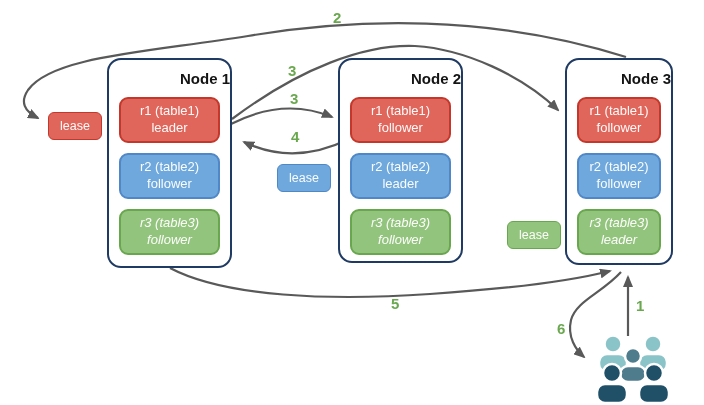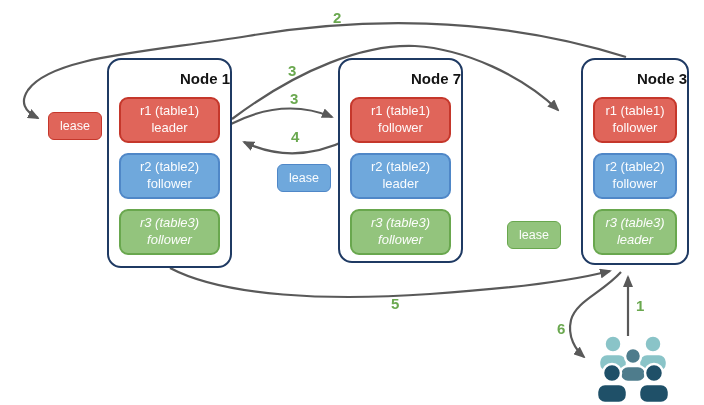--- a/index.html
+++ b/index.html
@@ -116,38 +116,38 @@
         <div>follower</div>
       </div>
       <div class="replica" data-color="green">
         <div>r3 (table3)</div>
         <div>follower</div>
       </div>
     </div>
   </div>
 
   <div class="node" style="left:338px; top:58px; height:205px;">
-    <div class="node-title">Node 7</div>
+    <div class="node-title">Node 2</div>
     <div class="replicas">
       <div class="replica" data-color="red">
         <div>r1 (table1)</div>
         <div>follower</div>
       </div>
       <div class="replica" data-color="blue">
         <div>r2 (table2)</div>
         <div>leader</div>
       </div>
       <div class="replica" data-color="green">
         <div>r3 (table3)</div>
         <div>follower</div>
       </div>
     </div>
   </div>
 
-  <div class="node" style="left:565px; top:58px; width:108px; height:207px;margin-left:16px;">
+  <div class="node" style="left:565px; top:58px; width:108px; height:207px;">
     <div class="node-title">Node 3</div>
     <div class="replicas">
       <div class="replica" data-color="red">
         <div>r1 (table1)</div>
         <div>follower</div>
       </div>
       <div class="replica" data-color="blue">
         <div>r2 (table2)</div>
         <div>follower</div>
       </div>

